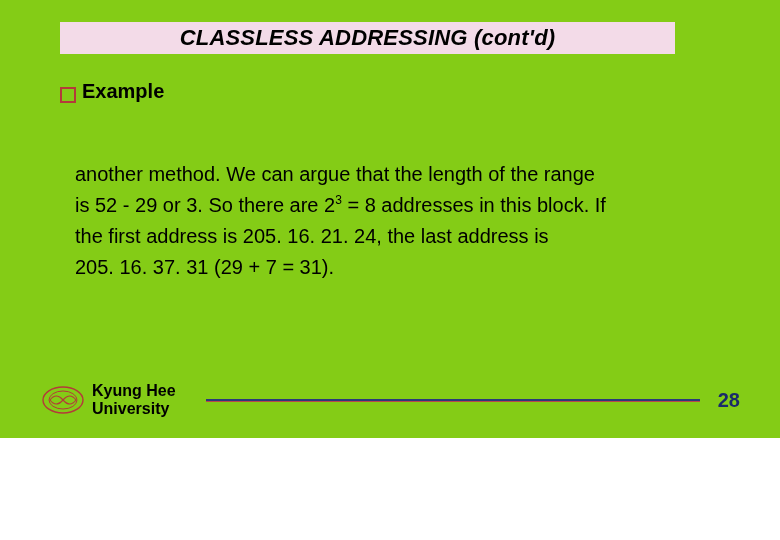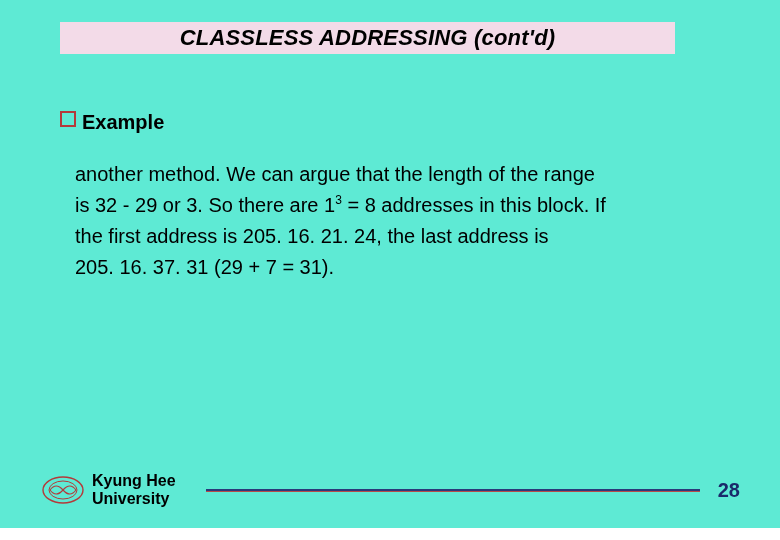--- a/index.html
+++ b/index.html
@@ -1,21 +1,21 @@
 <!DOCTYPE html>
 <html><head>
 <meta charset="utf-8">
 <style>
   * { margin: 0; padding: 0; box-sizing: border-box; }
   html, body { width: 780px; height: 540px; background: #fff; font-family: Arial, Helvetica, sans-serif; }
   .slide {
     position: relative;
     width: 780px;
-    height: 528px;
-    background: #5eead4;
+    height: 438px;
+    background: #84cc16;
   }
   .title-bar {
     position: absolute;
     top: 22px;
     left: 60px;
     width: 615px;
     height: 32px;
     background: #f3dbe8;
     display: flex;
     align-items: center;
@@ -26,22 +26,21 @@
     font-weight: bold;
     font-style: italic;
     color: #000;
     letter-spacing: 0.2px;
   }
   .section-row {
     position: absolute;
     top: 80px;
     left: 60px;
     display: flex;
-    align-items: flex-start;
-    margin-top: 31px;
+    align-items: flex-end;
   }
   .bullet {
     width: 16px;
     height: 16px;
     border: 2px solid #b43a3a;
     margin-right: 6px;
     position: relative;
     display: inline-block;
   }
   .section-label {
@@ -111,21 +110,21 @@
   </div>
 
   <div class="section-row">
     <span class="bullet"></span>
     <span class="section-label">Example</span>
   </div>
 
   <div class="body-text">
     <br>
     <span>another method. We can argue that the length of the range</span><br>
-    <span>is 32 - 29 or 3. So there are 1</span><span class="sup">3</span><span> = 8 addresses in this block. If</span><br>
+    <span>is 52 - 29 or 3. So there are 2</span><span class="sup">3</span><span> = 8 addresses in this block. If</span><br>
     <span>the first address is 205. 16. 21. 24, the last address is</span><br>
     <span>205. 16. 37. 31 (29 + 7 = 31).</span>
   </div>
 
   <div class="footer">
     <span class="logo">
       <svg viewBox="0 0 46 30" width="46" height="30">
         <ellipse cx="23" cy="15" rx="20" ry="13" fill="none" stroke="#b43a3a" stroke-width="1.4"></ellipse>
         <ellipse cx="23" cy="15" rx="14" ry="9" fill="none" stroke="#b43a3a" stroke-width="1"></ellipse>
         <path d="M10 15 Q16 7 23 15 Q30 23 36 15" fill="none" stroke="#b43a3a" stroke-width="1.2"></path>

